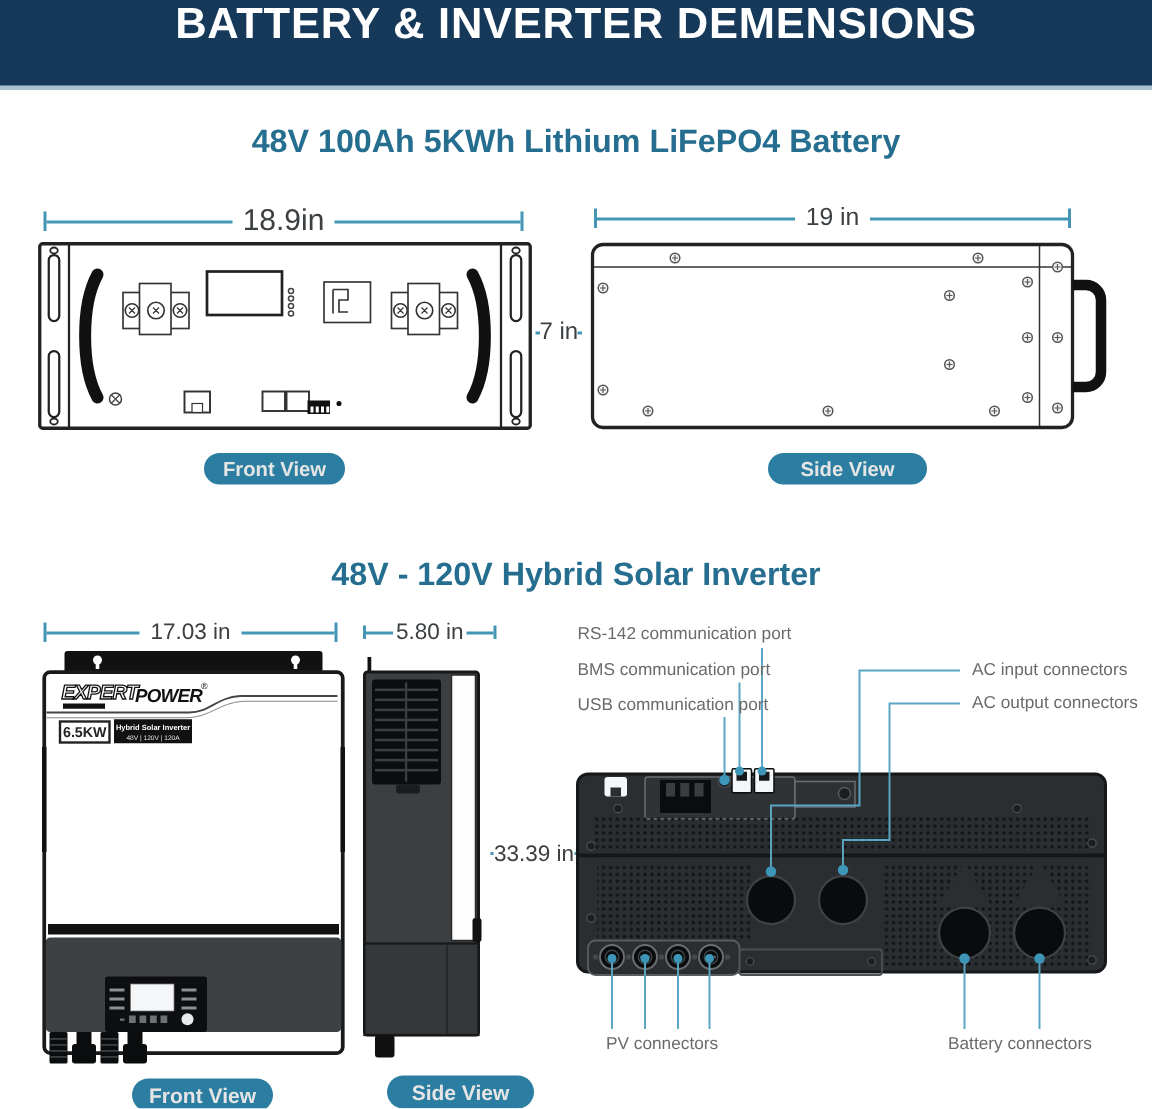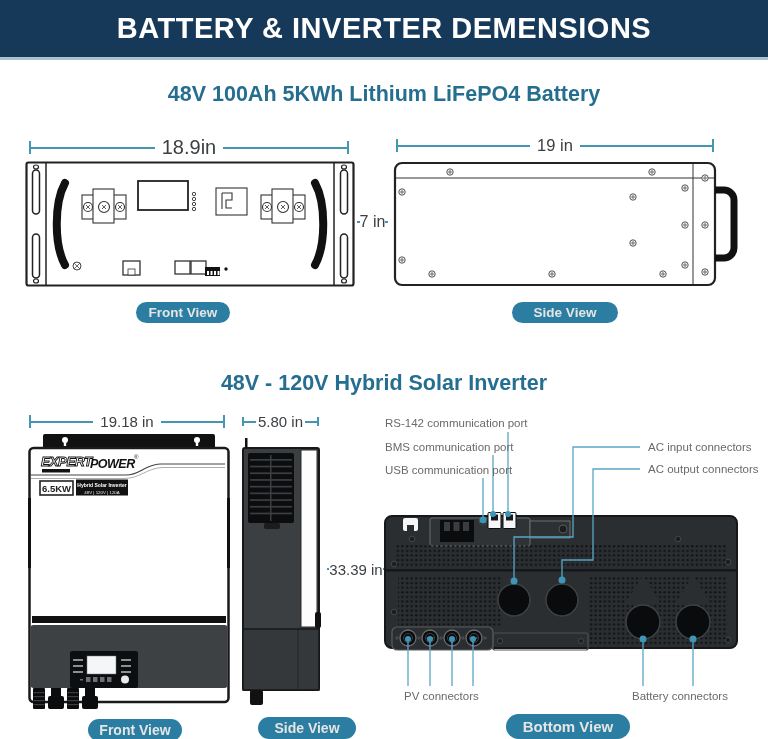--- a/index.html
+++ b/index.html
@@ -1,20 +1,20 @@
 <!DOCTYPE html>
 <html><head>
 <meta charset="utf-8">
 <style>
   html,body{margin:0;padding:0;background:#fff;}
   .page{position:relative;width:768px;height:739px;background:#fff;overflow:hidden;
         font-family:"Liberation Sans",sans-serif;}
   
   .banner{position:absolute;top:0;left:0;width:768px;height:57px;background:#16395a;
-          border-bottom:3px solid #a9c2ce;display:flex;align-items:center;justify-content:center;}
+          border-bottom:3px solid #a9c2ce;display:flex;align-items:flex-start;justify-content:center;}
   .banner h1{margin:0;color:#fff;font-size:29px;font-weight:bold;letter-spacing:.5px;}
   
   .sec-h{position:absolute;left:0;width:768px;text-align:center;font-weight:bold;
          color:#256e90;font-size:21.5px;}
   
   .dimh{position:absolute;display:flex;align-items:center;}
   .dimh .cap{width:2px;height:13px;background:#4596b5;}
   .dimh .cap.sm{height:9px;}
   .dimh .ln{flex:1;height:2px;background:#4596b5;}
   .dimh .lbl{padding:0 7px;color:#3c4043;white-space:nowrap;}
@@ -192,26 +192,26 @@
   </svg>
 
   <div class="badge" style="left:136px;top:302px;width:94px;height:21px;font-size:13.5px">Front View</div>
   <div class="badge" style="left:512px;top:302px;width:106px;height:21px;font-size:13.5px">Side View</div>
 
   <div class="sec-h" style="top:371px">48V - 120V Hybrid Solar Inverter</div>
 
   <div class="dimh" style="left:29px;top:413px;width:196px">
     <div class="cap"></div>
       <div class="ln"></div>
-    <div class="lbl" style="font-size:15px">19.18 in</div>
+    <div class="lbl" style="font-size:15px">17.03 in</div>
     <div class="ln"></div>
       <div class="cap"></div>
   </div>
 
-  <div class="dimh" style="left:242px;top:413px;width:77px">
+  <div class="dimh" style="left:242px;top:413px;width:89px">
     <div class="cap sm"></div>
       <div class="ln"></div>
     <div class="lbl" style="font-size:15px;padding:0 2px">5.80 in</div>
     <div class="ln"></div>
       <div class="cap sm"></div>
   </div>
 
   <div class="dimv" style="left:327px;top:449px;height:240px;width:58px">
     <div class="cap"></div>
       <div class="ln"></div>
@@ -416,15 +416,14 @@
   <div class="co" style="left:385px;top:417px">RS-142 communication port</div>
   <div class="co" style="left:385px;top:441px">BMS communication port</div>
   <div class="co" style="left:385px;top:464px">USB communication port</div>
   <div class="co" style="left:648px;top:441px">AC input connectors</div>
   <div class="co" style="left:648px;top:463px">AC output connectors</div>
   <div class="co" style="left:404px;top:690px">PV connectors</div>
   <div class="co" style="left:632px;top:690px">Battery connectors</div>
 
   <div class="badge" style="left:88px;top:719px;width:94px;height:22px;font-size:14px">Front View</div>
   <div class="badge" style="left:258px;top:717px;width:98px;height:22px;font-size:14px">Side View</div>
-  <div class="badge" style="left:506px;top:714px;width:124px;height:25px;font-size:15px">Bottom View</div>
 
 </div>
 
 </body></html>

